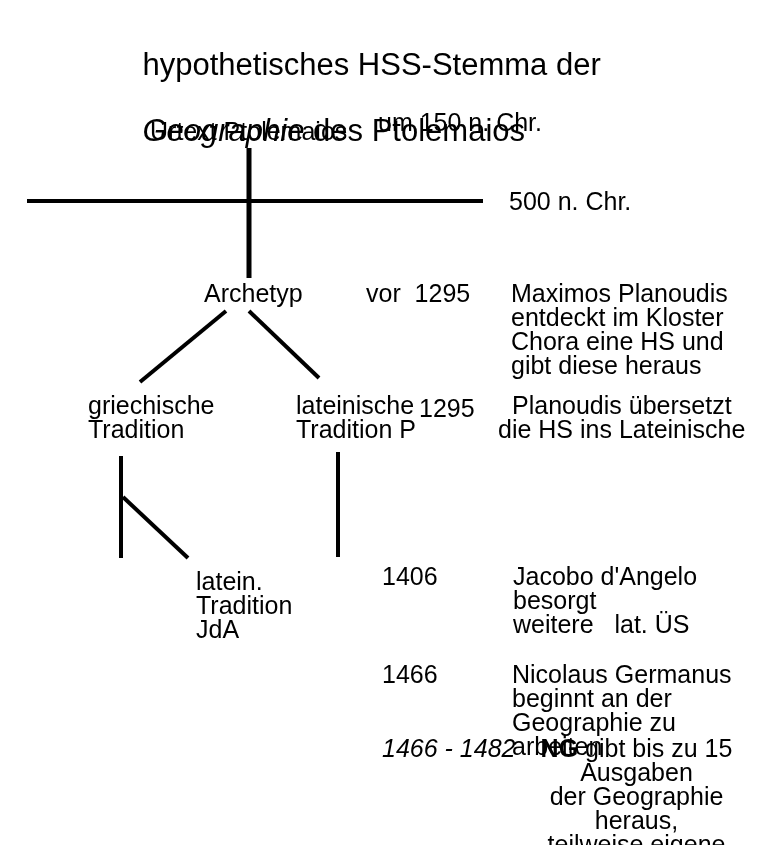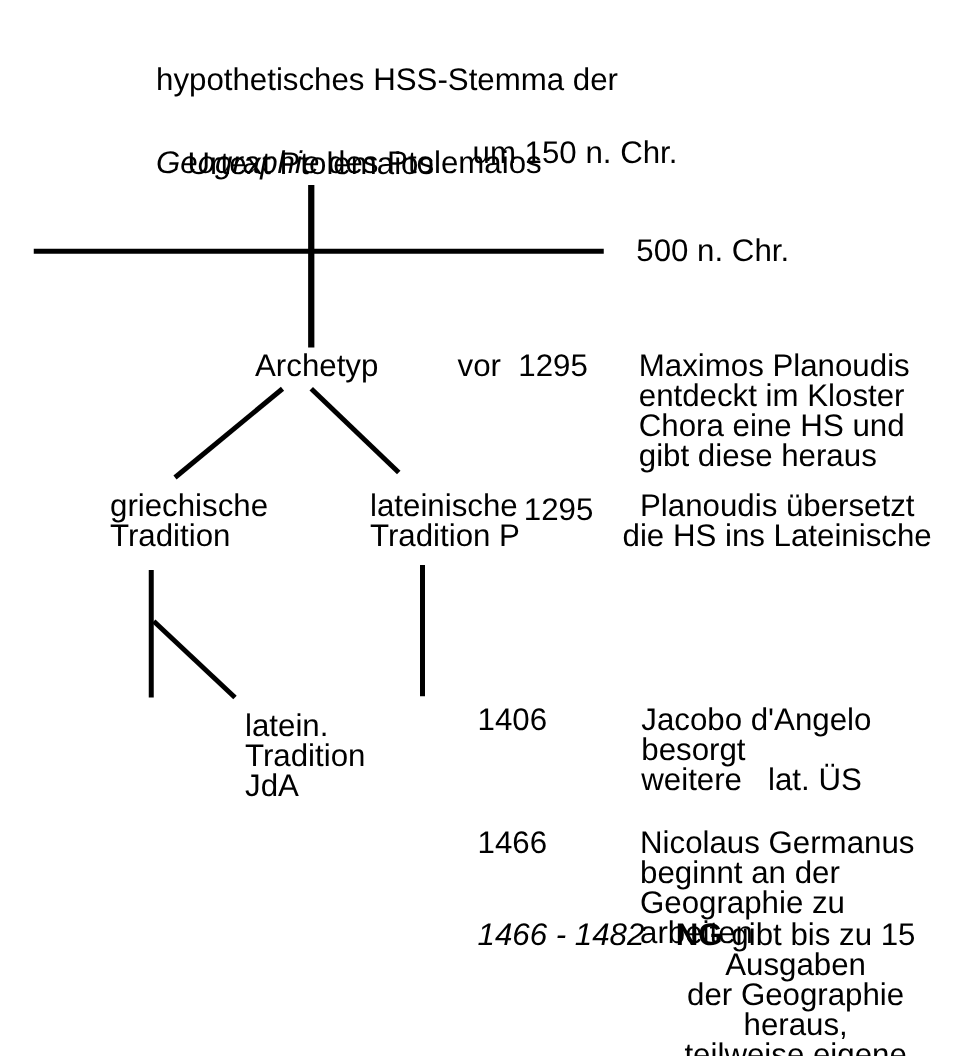--- a/index.html
+++ b/index.html
@@ -25,23 +25,23 @@
     pointer-events: none;
   }
   .txt {
     position: absolute;
     white-space: pre-wrap;
     font-size: 25px;
     line-height: 24px;
     color: #000000;
   }
   .t-title {
-    left: 97px;
+    left: 108px;
     top: 15px;
-    font-size: 25px;
+    font-size: 31px;
     line-height: 33px;
   }
   .t-title .italic { font-style: italic; }
   .t-urtext   { left: 150px; top: 119px; }
   .t-um150    { left: 378px; top: 110px; }
   .t-500      { left: 509px; top: 189px; }
   .t-archetyp { left: 204px; top: 281px; }
   .t-vor1295  { left: 366px; top: 281px; }
   .t-disc     { left: 511px; top: 281px; }
   .t-griech   { left: 88px;  top: 393px; }

